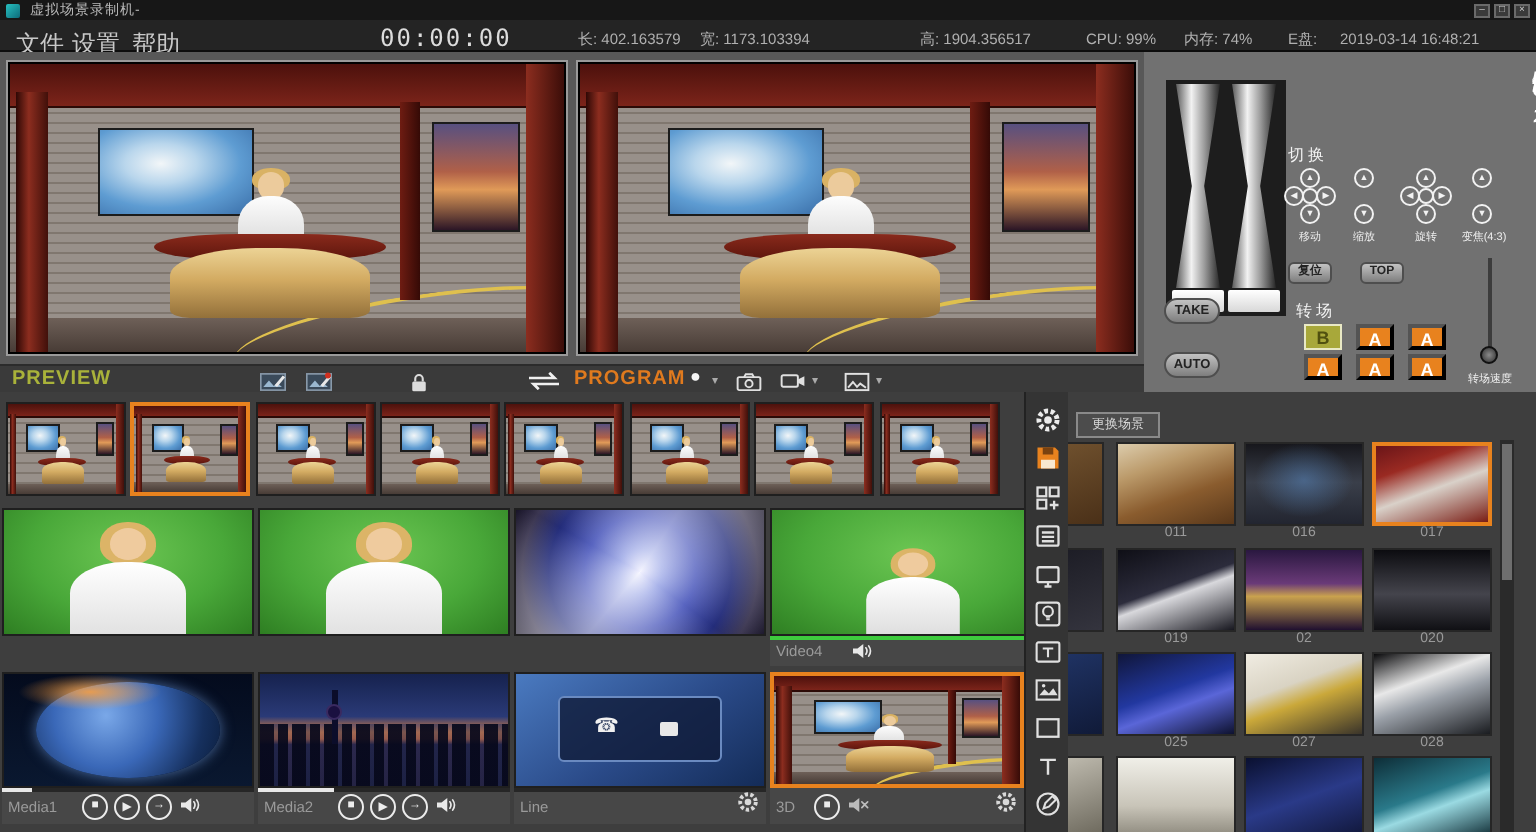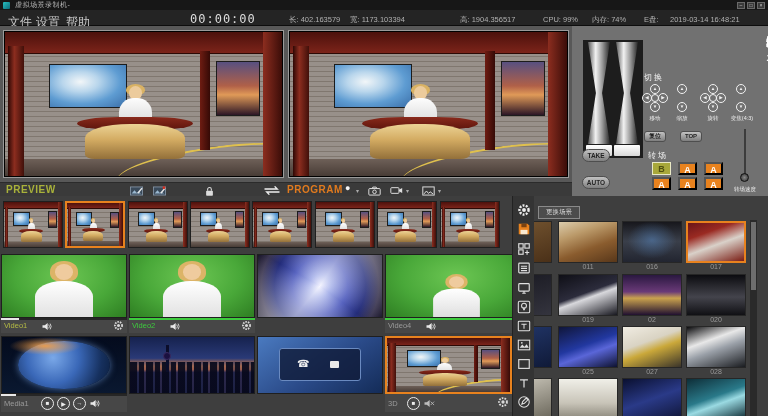--- a/index.html
+++ b/index.html
@@ -475,61 +475,31 @@
     <div class="vcell" style="left:1px">
       <div class="thumbbox">
           <div class="gscell">
             <span class="fig">
               <i class="gs hair"></i>
               <i class="gs head"></i>
               <i class="gs body"></i>
             </span>
           </div>
         </div>
-      <div class="ctlbar">
-        <span class="prog">
-            <i style="width:14%;background:#e8e8e8"></i>
-          </span>
-        <span class="srclabel olive">Video1</span>
-        <span><svg viewBox="0 0 18 14" width="12" height="9">
-              <path d="M2 5h3.5L10 1.5v11L5.5 9H2z" fill="#e8e8e8"></path>
-              <path d="M12 4.5q1.8 2.5 0 5M14.2 3q2.8 4 0 8" stroke="#e8e8e8" stroke-width="1.3" fill="none" stroke-linecap="round"></path>
-            </svg></span>
-        <span class="spacer"></span>
-        <span><svg viewBox="0 0 16 16" width="11" height="11">
-              <circle cx="8" cy="8" r="5.2" fill="none" stroke="#d8d8d8" stroke-width="2.6" stroke-dasharray="2.2 1.5"></circle>
-              <circle cx="8" cy="8" r="2.2" fill="#d8d8d8"></circle>
-            </svg></span>
-      </div>
     </div>
     <div class="vcell" style="left:129px">
       <div class="thumbbox">
           <div class="gscell">
             <span class="fig">
               <i class="gs hair"></i>
               <i class="gs head"></i>
               <i class="gs body"></i>
             </span>
           </div>
         </div>
-      <div class="ctlbar">
-        <span class="prog">
-            <i style="width:100%;background:#3ecb3e"></i>
-          </span>
-        <span class="srclabel green">Video2</span>
-        <span><svg viewBox="0 0 18 14" width="12" height="9">
-              <path d="M2 5h3.5L10 1.5v11L5.5 9H2z" fill="#e8e8e8"></path>
-              <path d="M12 4.5q1.8 2.5 0 5M14.2 3q2.8 4 0 8" stroke="#e8e8e8" stroke-width="1.3" fill="none" stroke-linecap="round"></path>
-            </svg></span>
-        <span class="spacer"></span>
-        <span><svg viewBox="0 0 16 16" width="11" height="11">
-              <circle cx="8" cy="8" r="5.2" fill="none" stroke="#d8d8d8" stroke-width="2.6" stroke-dasharray="2.2 1.5"></circle>
-              <circle cx="8" cy="8" r="2.2" fill="#d8d8d8"></circle>
-            </svg></span>
-      </div>
     </div>
     <div class="vcell" style="left:257px">
       <div class="thumbbox">
           <div class="spiral"></div>
         </div>
     </div>
     <div class="vcell" style="left:385px;width:143px">
       <div class="thumbbox">
           <div class="gscell">
             <span class="fig small">
@@ -578,29 +548,51 @@
       </div>
     </div>
     <div class="mcell" style="left:129px">
       <div class="thumbbox">
           <div class="skyline">
             <span class="bld"></span>
             <span class="tower"></span>
             <span class="orb"></span>
           </div>
         </div>
+      <div class="ctlbar">
+        <span class="prog">
+            <i style="width:30%;background:#e8e8e8"></i>
+          </span>
+        <span class="srclabel">Media2</span>
+        <button class="cbtn">■</button>
+        <button class="cbtn">▶</button>
+        <button class="cbtn">→</button>
+        <span><svg viewBox="0 0 18 14" width="12" height="9">
+              <path d="M2 5h3.5L10 1.5v11L5.5 9H2z" fill="#e8e8e8"></path>
+              <path d="M12 4.5q1.8 2.5 0 5M14.2 3q2.8 4 0 8" stroke="#e8e8e8" stroke-width="1.3" fill="none" stroke-linecap="round"></path>
+            </svg></span>
+      </div>
     </div>
     <div class="mcell" style="left:257px">
       <div class="thumbbox">
           <div class="linecell">
             <span class="panel"></span>
             <span class="ph">☎</span>
             <span class="sq"></span>
           </div>
         </div>
+      <div class="ctlbar">
+        <span class="prog"></span>
+        <span class="srclabel">Line</span>
+        <span class="spacer"></span>
+        <span><svg viewBox="0 0 16 16" width="12" height="12">
+              <circle cx="8" cy="8" r="5.2" fill="none" stroke="#d8d8d8" stroke-width="2.6" stroke-dasharray="2.2 1.5"></circle>
+              <circle cx="8" cy="8" r="2.2" fill="#d8d8d8"></circle>
+            </svg></span>
+      </div>
     </div>
     <div class="mcell" style="left:385px;width:127px">
       <div class="thumbbox sel">
         <div class="studio">
             <i class="st floor"></i>
             <i class="st arc"></i>
             <i class="st ceiling"></i>
             <i class="st colL"></i>
             <i class="st colR2"></i>
             <i class="st colR"></i>

